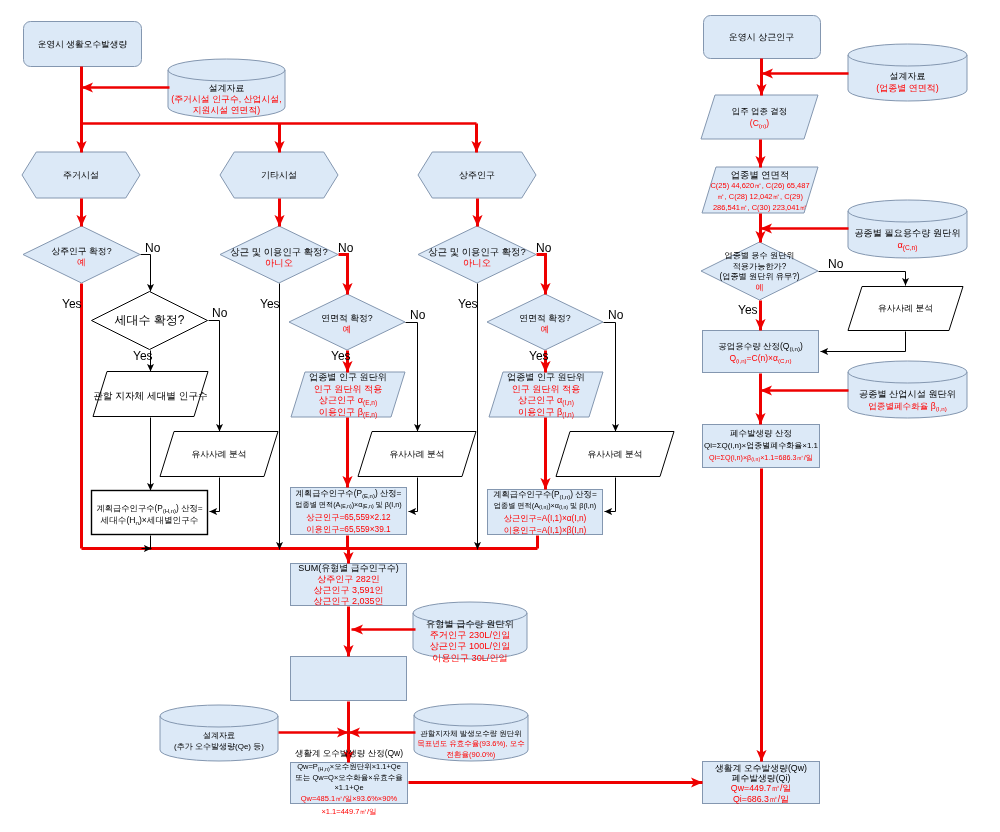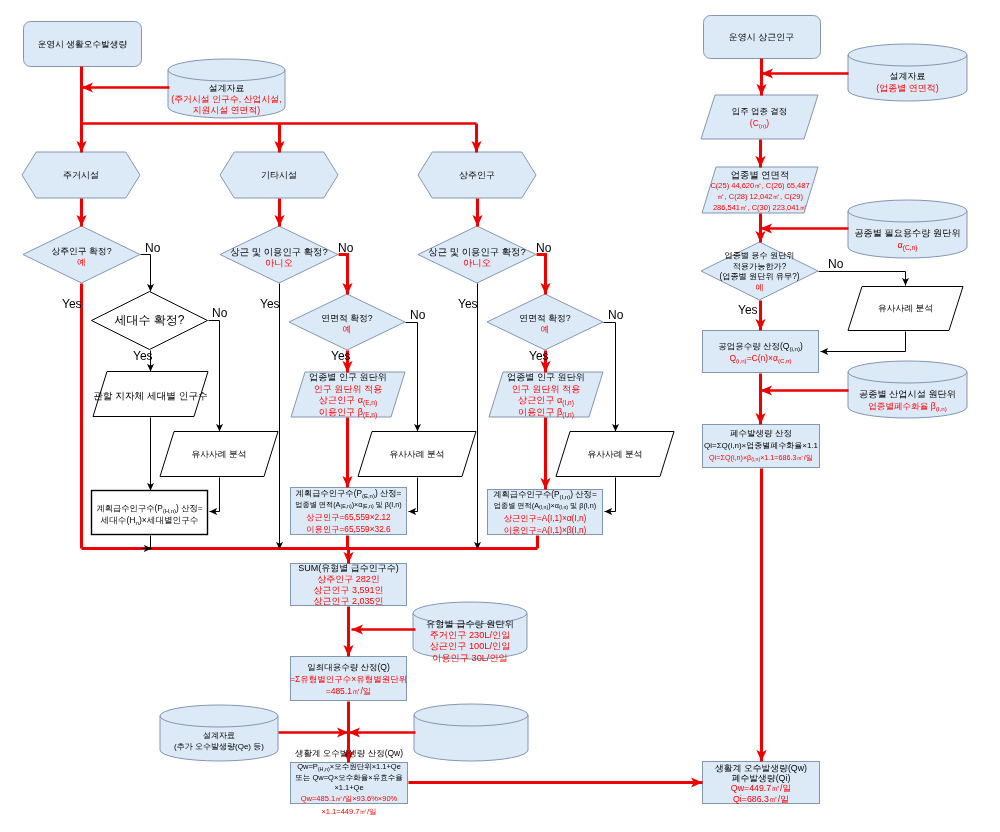--- a/index.html
+++ b/index.html
@@ -198,48 +198,48 @@
       <div class="ln" style="height:11px;line-height:11px;font-size:8.8px;color:#000000">유사사례 분석</div>
     </div>
 <div class="tb" style="left:91px;top:501.5px;width:117px">
       <div class="ln" style="height:12px;line-height:12px;font-size:8.3px;color:#000000">계획급수인구수(P<sub>(H,n)</sub>) 산정=</div>
       <div class="ln" style="height:12px;line-height:12px;font-size:8.6px;color:#000000">세대수(H<sub>n</sub>)×세대별인구수</div>
     </div>
 <div class="tb" style="left:290px;top:487.0px;width:117px">
       <div class="ln" style="height:12px;line-height:12px;font-size:8.3px;color:#000000">계획급수인구수(P<sub>(E,n)</sub>) 산정=</div>
       <div class="ln" style="height:12px;line-height:12px;font-size:7.2px;color:#000000">업종별 면적(A<sub>(E,n)</sub>)×α<sub>(E,n)</sub> 및 β(I,n)</div>
       <div class="ln" style="height:12px;line-height:12px;font-size:8.3px;color:#ff0000">상근인구=65,559×2.12</div>
-      <div class="ln" style="height:12px;line-height:12px;font-size:8.3px;color:#ff0000">이용인구=65,559×32.6</div>
+      <div class="ln" style="height:12px;line-height:12px;font-size:8.3px;color:#ff0000">이용인구=65,559×39.1</div>
     </div>
 <div class="tb" style="left:487px;top:488.0px;width:116px">
       <div class="ln" style="height:12px;line-height:12px;font-size:8.3px;color:#000000">계획급수인구수(P<sub>(I,n)</sub>) 산정=</div>
       <div class="ln" style="height:12px;line-height:12px;font-size:7.2px;color:#000000">업종별 면적(A<sub>(I,n)</sub>)×α<sub>(I,n)</sub> 및 β(I,n)</div>
       <div class="ln" style="height:12px;line-height:12px;font-size:8.3px;color:#ff0000">상근인구=A(I,1)×α(I,n)</div>
       <div class="ln" style="height:12px;line-height:12px;font-size:8.3px;color:#ff0000">이용인구=A(I,1)×β(I,n)</div>
     </div>
 <div class="tb" style="left:290px;top:562.5px;width:117px">
       <div class="ln" style="height:11px;line-height:11px;font-size:9px;color:#000000">SUM(유형별 급수인구수)</div>
       <div class="ln" style="height:11px;line-height:11px;font-size:9px;color:#ff0000">상주인구 282인</div>
       <div class="ln" style="height:11px;line-height:11px;font-size:9px;color:#ff0000">상근인구 3,591인</div>
       <div class="ln" style="height:11px;line-height:11px;font-size:9px;color:#ff0000">상근인구 2,035인</div>
     </div>
 <div class="tb" style="left:413px;top:618.7px;width:114px">
       <div class="ln" style="height:11.4px;line-height:11.4px;font-size:9.2px;color:#000000">유형별 급수량 원단위</div>
       <div class="ln" style="height:11.4px;line-height:11.4px;font-size:9.2px;color:#ff0000">주거인구 230L/인일</div>
       <div class="ln" style="height:11.4px;line-height:11.4px;font-size:9.2px;color:#ff0000">상근인구 100L/인일</div>
       <div class="ln" style="height:11.4px;line-height:11.4px;font-size:9.2px;color:#ff0000">이용인구 30L/인일</div>
     </div>
-<div class="tb" style="left:290px;top:660.5px;width:117px">
-      <div class="ln" style="height:12px;line-height:12px;font-size:8.5px;color:#000000">일최대용수량 산정(Q)</div>
-      <div class="ln" style="height:12px;line-height:12px;font-size:8.5px;color:#ff0000">=Σ유형별인구수×유형별원단위</div>
-      <div class="ln" style="height:12px;line-height:12px;font-size:8.5px;color:#ff0000">=485.1㎥/일</div>
-    </div>
 <div class="tb" style="left:160px;top:730.0px;width:118px">
       <div class="ln" style="height:11px;line-height:11px;font-size:8px;color:#000000">설계자료</div>
       <div class="ln" style="height:11px;line-height:11px;font-size:8px;color:#000000">(추가 오수발생량(Qe) 등)</div>
+    </div>
+<div class="tb" style="left:414px;top:728.8px;width:114px">
+      <div class="ln" style="height:10.5px;line-height:10.5px;font-size:7.5px;color:#000000">관할지자체 발생오수량 원단위</div>
+      <div class="ln" style="height:10.5px;line-height:10.5px;font-size:7.5px;color:#ff0000">목표년도 유효수율(93.6%), 오수</div>
+      <div class="ln" style="height:10.5px;line-height:10.5px;font-size:7.5px;color:#ff0000">전환율(90.0%)</div>
     </div>
 <div class="tb" style="left:290px;top:762.0px;width:118px">
       <div class="ln" style="height:10.5px;line-height:10.5px;font-size:7.5px;color:#000000">Qw=P<sub>(H,n)</sub>×오수원단위×1.1+Qe</div>
       <div class="ln" style="height:10.5px;line-height:10.5px;font-size:7.5px;color:#000000">또는 Qw=Q×오수화율×유효수율</div>
       <div class="ln" style="height:10.5px;line-height:10.5px;font-size:7.5px;color:#000000">×1.1+Qe</div>
       <div class="ln" style="height:10.5px;line-height:10.5px;font-size:7.5px;color:#ff0000">Qw=485.1㎥/일×93.6%×90%</div>
     </div>
 <div class="tb" style="left:703px;top:30.5px;width:117px">
       <div class="ln" style="height:12px;line-height:12px;font-size:9px;color:#000000">운영시 상근인구</div>
     </div>

